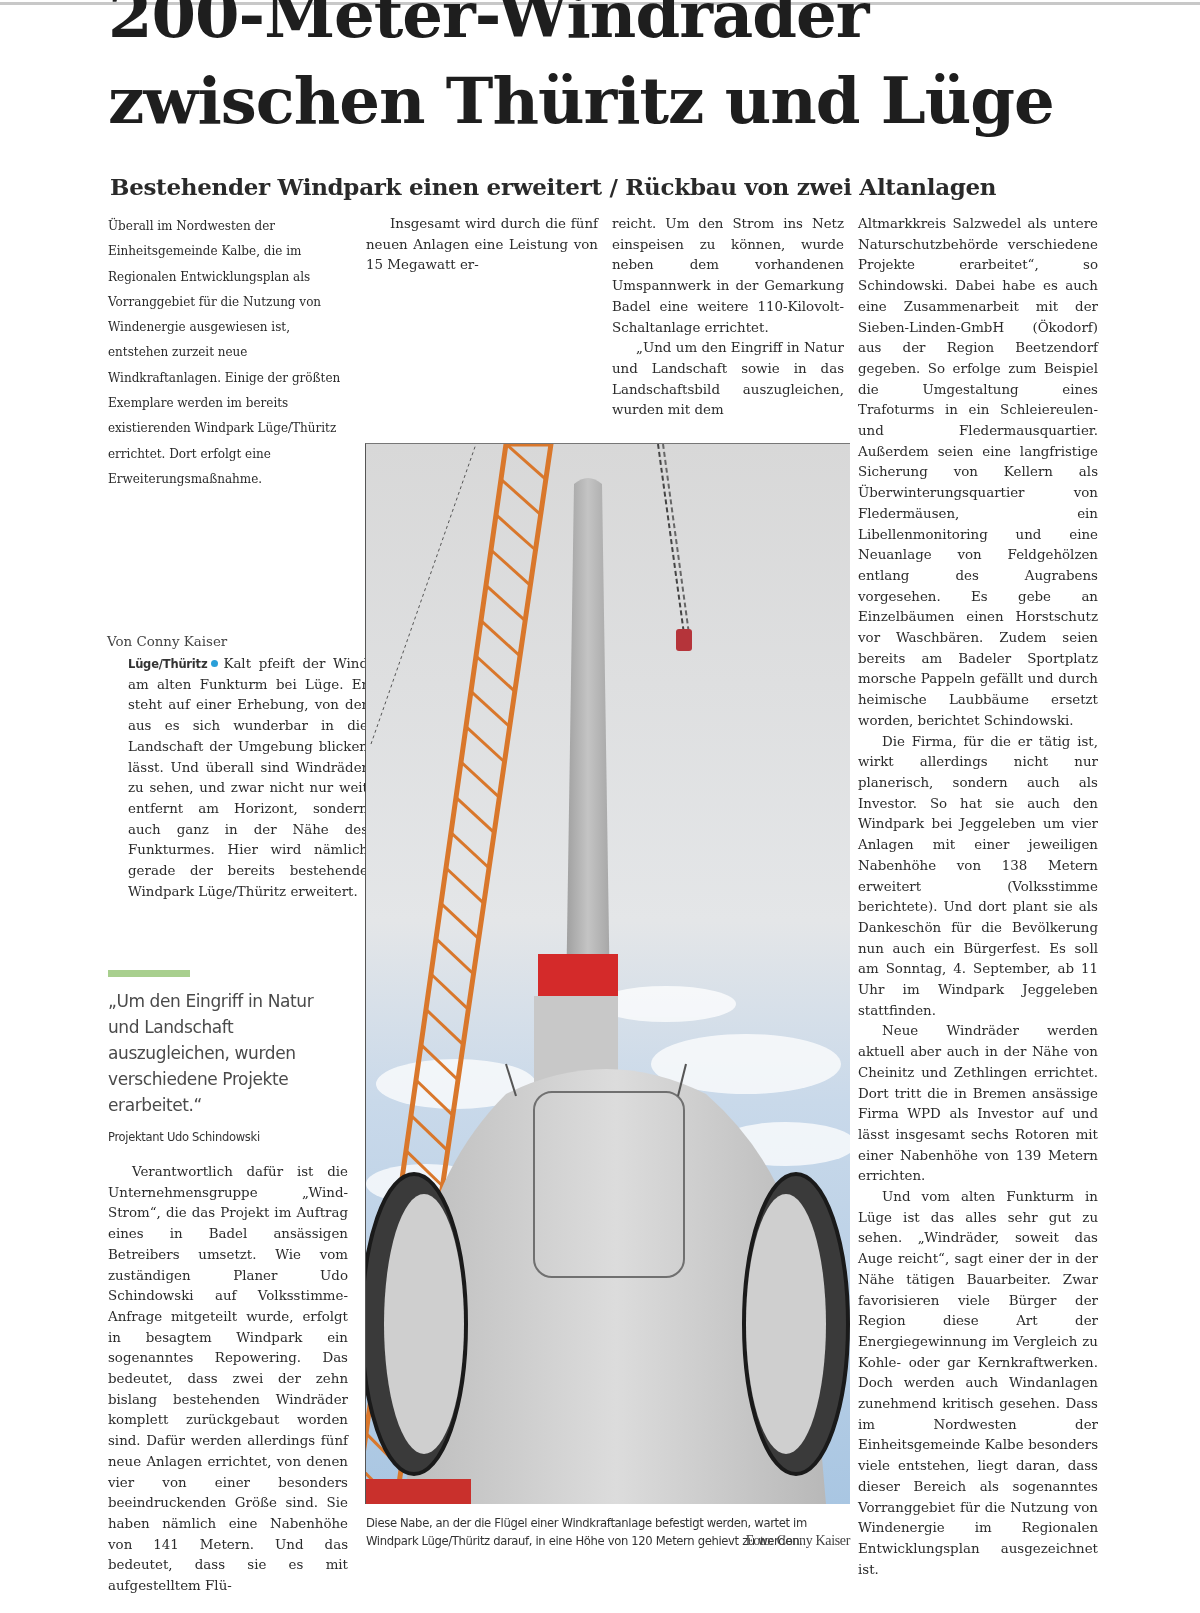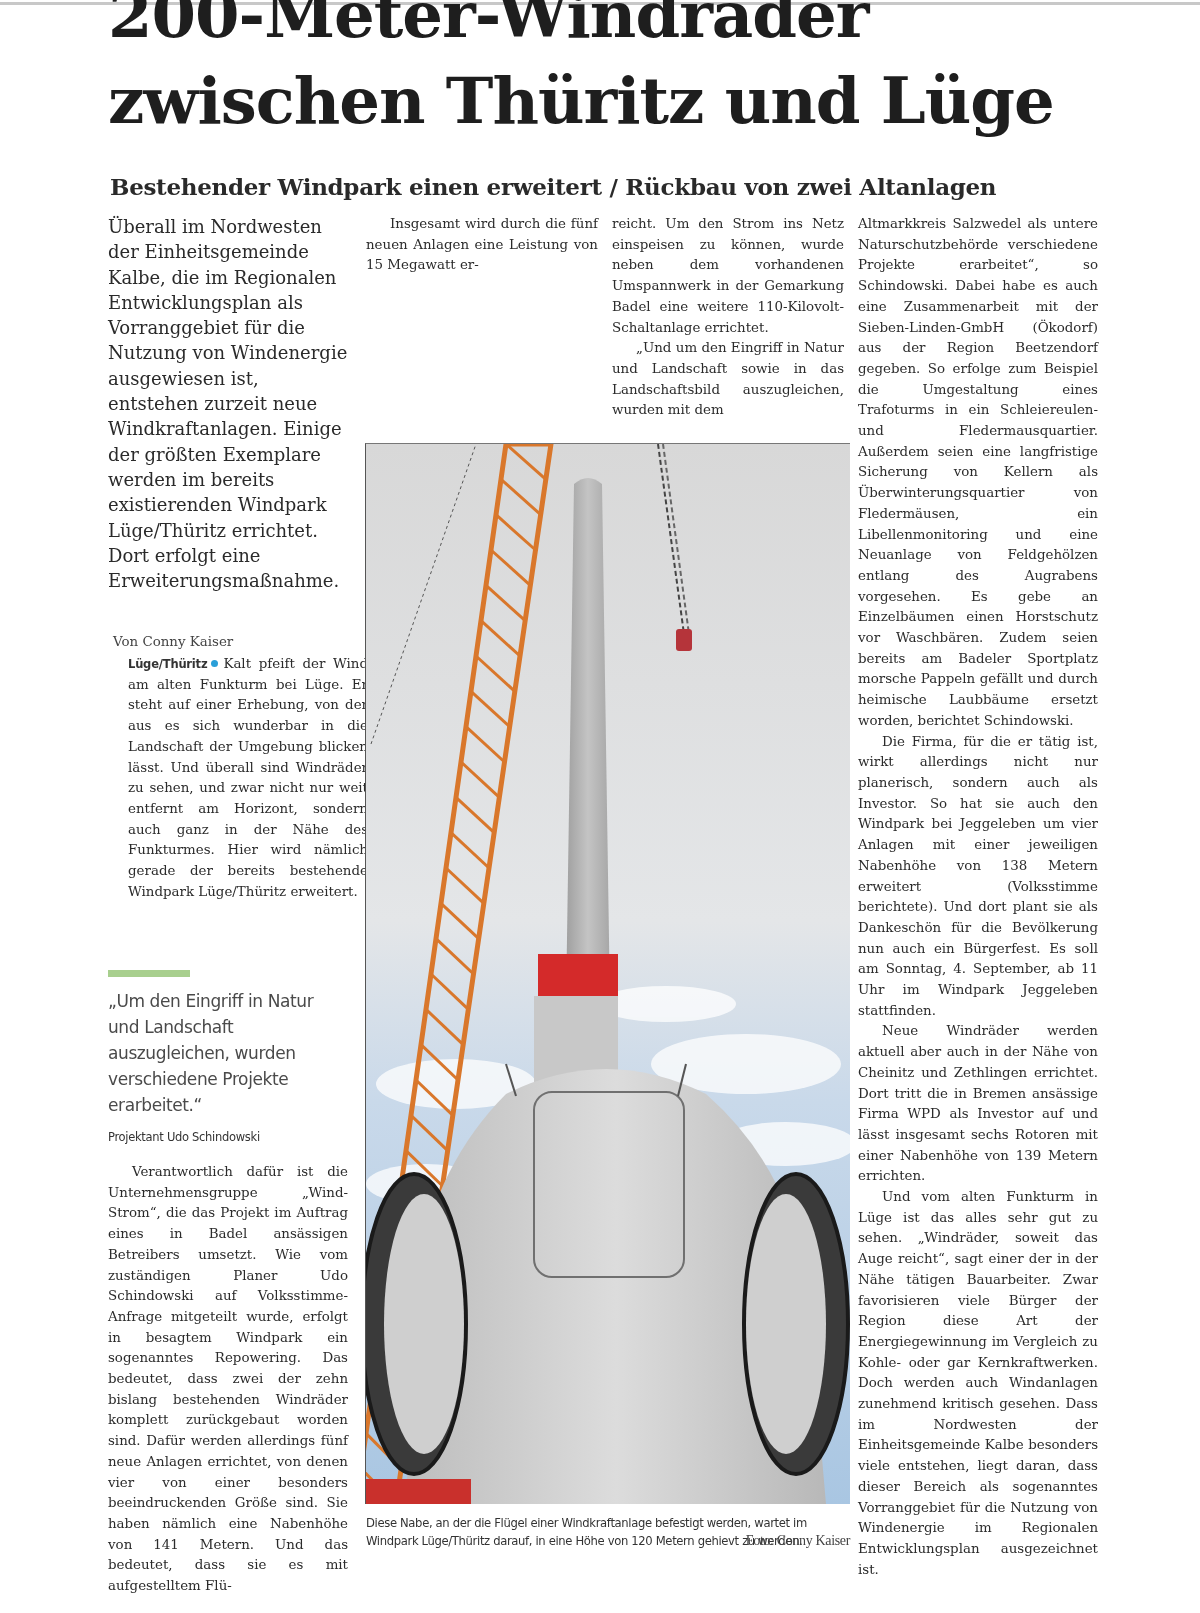--- a/index.html
+++ b/index.html
@@ -7,22 +7,22 @@
   .topline { position: absolute; left: 0; top: 2px; width: 1200px; height: 3px; background: #c8c8c8; }
   .headline { position: absolute; left: 108px; top: -28px; width: 1060px; font-family: "DejaVu Serif", serif; font-weight: bold; font-size: 64px; line-height: 86px; letter-spacing: -1px; color: #1e1e1e; margin: 0; }
   .subhead { position: absolute; left: 110px; top: 172px; width: 1060px; font-family: "DejaVu Serif", serif; font-size: 23px; line-height: 30px; color: #2a2a2a; margin: 0; letter-spacing: -0.3px; }
   .col { position: absolute; font-size: 13.4px; line-height: 20.7px; color: #2b2b2b; text-align: justify; hyphens: manual; }
   .col p { margin: 0; }
   .col p.ind { text-indent: 24px; }
   .col1 { left: 108px; width: 240px; }
   .col2 { left: 366px; width: 232px; top: 214px; }
   .col3 { left: 612px; width: 232px; top: 214px; }
   .col4 { left: 858px; width: 240px; top: 214px; }
-  .intro { position: absolute; left: 108px; top: 214px; width: 240px; font-size: 18px; line-height: 25.3px; color: #2a2a2a; text-align: left; }
-  .byline { position: absolute; left: 113px; top: 632px; width: 240px; font-size: 13.4px; line-height: 20px; color: #444; }
+  .intro { position: absolute; left: 108px; top: 214px; width: 240px; font-size: 12px; line-height: 25.3px; color: #2a2a2a; text-align: left; }
+  .byline { position: absolute; left: 107px; top: 632px; width: 240px; font-size: 13.4px; line-height: 20px; color: #444; }
   .body1 { top: 654px; margin-left: 20px; }
   .dateline { font-family: "DejaVu Sans", sans-serif; font-weight: bold; font-size: 11.5px; letter-spacing: -0.2px; color: #333; }
   .dot { display: inline-block; width: 7px; height: 7px; border-radius: 50%; background: #2a9fd8; margin: 0 5px 1px 4px; }
   .quote-bar { position: absolute; left: 108px; top: 970px; width: 82px; height: 7px; background: #a8cf8e; }
   .quote { position: absolute; left: 108px; top: 988px; width: 240px; font-family: "DejaVu Sans", sans-serif; font-size: 17px; line-height: 26px; color: #4a4a4a; letter-spacing: -0.4px; }
   .quote-src { position: absolute; left: 108px; top: 1130px; width: 240px; font-family: "DejaVu Sans", sans-serif; font-size: 11.5px; color: #333; letter-spacing: -0.3px; }
   .body2 { top: 1162px; }
   .photo { position: absolute; left: 365px; top: 443px; width: 484px; height: 1060px; border-left: 1px solid #555; border-top: 1px solid #777; overflow: hidden; }
   .caption { position: absolute; left: 366px; top: 1514px; width: 484px; font-family: "DejaVu Sans", sans-serif; font-size: 11.6px; line-height: 18px; color: #333; letter-spacing: -0.35px; }
   .credit { position: absolute; right: 0; bottom: 0; font-family: Liberation Serif, serif; font-size: 14px; color: #444; }

